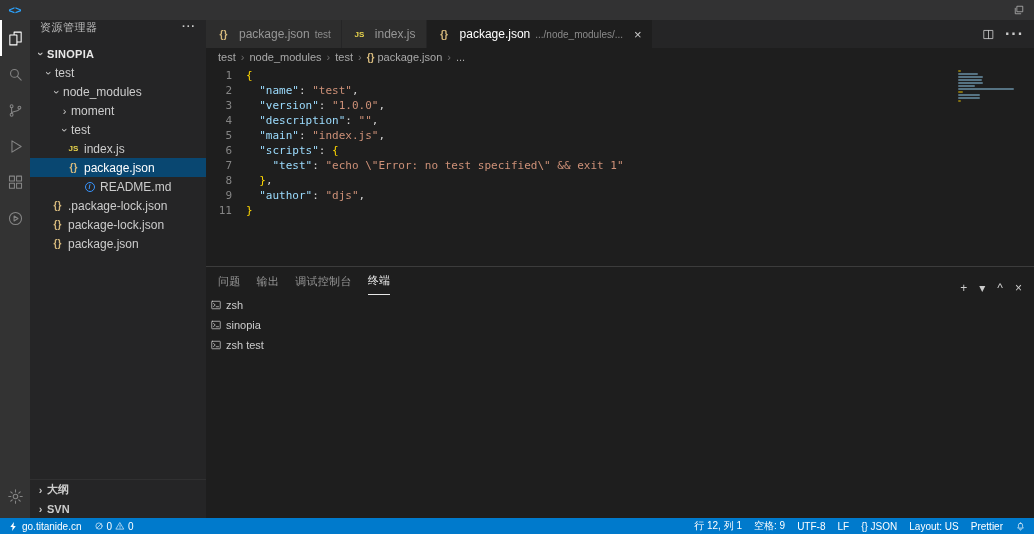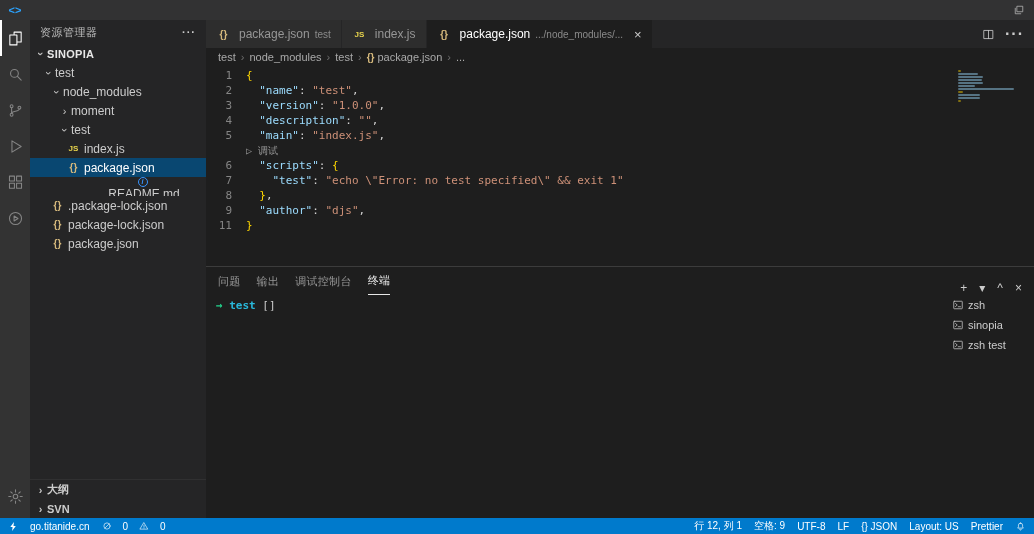--- a/index.html
+++ b/index.html
@@ -13,21 +13,21 @@
   .tb-spacer{flex:1}
   .win-ctl{width:30px;display:flex;justify-content:center;color:#bbb}
 
   .main{flex:1;display:flex;min-height:0}
   .activitybar{width:30px;background:#333333;display:flex;flex-direction:column;align-items:center;flex:0 0 auto}
   .ab-item{width:30px;height:36px;display:flex;align-items:center;justify-content:center;color:#858585;cursor:pointer}
   .ab-item.active{color:#ffffff;box-shadow:inset 2px 0 0 #ffffff}
   .ab-bottom{margin-top:auto;margin-bottom:4px}
 
   .sidebar{width:176px;background:#252526;display:flex;flex-direction:column;font-size:12px;flex:0 0 auto}
-  .side-header{height:24px;display:flex;align-items:center;padding:0 10px;font-size:11px;color:#bbbbbb;flex:0 0 auto}
+  .side-header{height:24px;display:flex;padding:0 10px;font-size:11px;color:#bbbbbb;flex:0 0 auto}
   .side-header .title{flex:1;letter-spacing:.5px}
   .side-actions{cursor:pointer;color:#cccccc}
   .tree{flex:1;overflow:hidden}
   .trow{height:19px;display:flex;align-items:center;cursor:pointer;white-space:nowrap;color:#cccccc;overflow:hidden}
   .trow.bold{font-weight:bold;font-size:11px;color:#e7e7e7;letter-spacing:.3px}
   .trow.sel{background:#094771;color:#fff}
   .chev{width:13px;display:inline-block;text-align:center;color:#c5c5c5;font-size:11px;flex:0 0 auto}
   .chev.down{transform:rotate(90deg)}
   .fi{width:15px;margin-right:3px;text-align:center;font-size:8px;font-weight:bold;display:inline-block;flex:0 0 auto}
   .fi.js{color:#e8d44d}
@@ -72,21 +72,21 @@
   .panel-actions span{cursor:pointer}
   .panel-body{flex:1;display:flex;min-height:0}
   .term-main{flex:1;padding:4px 10px;font-family:"DejaVu Sans Mono",monospace;font-size:11px}
   .pt-arrow{color:#23d18b;font-weight:bold}
   .pt-dir{color:#29b8db;font-weight:bold}
   .pt-plain{color:#cccccc}
   .term-list{width:86px;padding-top:4px;flex:0 0 auto}
   .term-item{height:20px;display:flex;align-items:flex-start;gap:4px;font-size:11px;color:#cccccc;padding-left:4px;cursor:pointer}
 
   .statusbar{height:16px;background:#007acc;display:flex;align-items:center;color:#ffffff;font-size:10px;flex:0 0 auto;padding:0 8px;gap:12px}
-  .sb-item{display:flex;align-items:flex-start;gap:11px;cursor:pointer;white-space:nowrap}
+  .sb-item{display:flex;align-items:flex-start;gap:3px;cursor:pointer;white-space:nowrap}
   .sb-right{margin-left:auto;display:flex;gap:12px;align-items:center}
   svg{display:block}
 </style>
 </head>
 <body>
 
 <div class="window">
 
   <div class="titlebar">
     <span class="appicon">&lt;&gt;</span>
@@ -180,21 +180,21 @@
             <span>test</span>
           </div>
           <div class="trow" style="padding-left: 36px;">
             <span class="fi js">JS</span>
             <span>index.js</span>
           </div>
           <div class="trow sel" style="padding-left: 36px;">
             <span class="fi json">{}</span>
             <span>package.json</span>
           </div>
-          <div class="trow" style="padding-left: 52px; flex-direction: column;">
+          <div class="trow" style="padding-left: 52px;">
             <span class="fi info"><span class="cir">i</span></span>
             <span>README.md</span>
           </div>
           <div class="trow" style="padding-left: 20px;">
             <span class="fi json">{}</span>
             <span>.package-lock.json</span>
           </div>
           <div class="trow" style="padding-left: 20px;">
             <span class="fi json">{}</span>
             <span>package-lock.json</span>
@@ -267,21 +267,20 @@
             <span>...</span>
           </span>
         </div>
       <div class="code-wrap">
         <div id="codelines">
             <div class="line"><span class="ln">1</span><span class="ct"><span class="tk-b">{</span></span></div>
             <div class="line"><span class="ln">2</span><span class="ct"><span class="tk-p">  </span><span class="tk-k">"name"</span><span class="tk-p">: </span><span class="tk-s">"test"</span><span class="tk-p">,</span></span></div>
             <div class="line"><span class="ln">3</span><span class="ct"><span class="tk-p">  </span><span class="tk-k">"version"</span><span class="tk-p">: </span><span class="tk-s">"1.0.0"</span><span class="tk-p">,</span></span></div>
             <div class="line"><span class="ln">4</span><span class="ct"><span class="tk-p">  </span><span class="tk-k">"description"</span><span class="tk-p">: </span><span class="tk-s">""</span><span class="tk-p">,</span></span></div>
             <div class="line"><span class="ln">5</span><span class="ct"><span class="tk-p">  </span><span class="tk-k">"main"</span><span class="tk-p">: </span><span class="tk-s">"index.js"</span><span class="tk-p">,</span></span></div>
-            <div class="line"><span class="ln"></span><span class="lens">▷ 调试</span></div>
             <div class="line"><span class="ln">6</span><span class="ct"><span class="tk-p">  </span><span class="tk-k">"scripts"</span><span class="tk-p">: </span><span class="tk-b">{</span></span></div>
             <div class="line"><span class="ln">7</span><span class="ct"><span class="tk-p">    </span><span class="tk-k">"test"</span><span class="tk-p">: </span><span class="tk-s">"echo \"Error: no test specified\" &amp;&amp; exit 1"</span></span></div>
             <div class="line"><span class="ln">8</span><span class="ct"><span class="tk-p">  </span><span class="tk-b">}</span><span class="tk-p">,</span></span></div>
             <div class="line"><span class="ln">9</span><span class="ct"><span class="tk-p">  </span><span class="tk-k">"author"</span><span class="tk-p">: </span><span class="tk-s">"djs"</span><span class="tk-p">,</span></span></div>
             <div class="line"><span class="ln">11</span><span class="ct"><span class="tk-b">}</span></span></div>
           </div>
         <div class="minimap" id="minimap">
             <div class="mm-line" style="width: 3px; background: rgb(255, 215, 0);"></div>
             <div class="mm-line" style="width: 20.4px; background: rgb(156, 220, 254);"></div>
             <div class="mm-line" style="width: 25.2px; background: rgb(156, 220, 254);"></div>
@@ -305,23 +304,20 @@
               <div class="ptab active">终端</div>
             </div>
           <div class="panel-actions" id="panelactions">
               <span>+</span>
               <span>▾</span>
               <span>^</span>
               <span>×</span>
             </div>
         </div>
         <div class="panel-body">
-          <div class="term-main">
-            <div id="prompt"><span class="pt-arrow">→</span><span class="pt-dir">  test</span><span class="pt-plain"> []</span></div>
-          </div>
           <div class="term-list" id="termlist">
               <div class="term-item">
                 <span>
                   <svg width="12" height="12" viewBox="0 0 24 24" fill="none" stroke="currentColor" stroke-width="1.5" stroke-linecap="round" stroke-linejoin="round">
                     <rect x="3.5" y="4.5" width="17" height="15" rx="1"></rect>
                     <path d="M7 9l3.5 3L7 15"></path>
                     <path d="M12.5 15.5H17"></path>
                   </svg>
                 </span>
                 <span>zsh</span>

